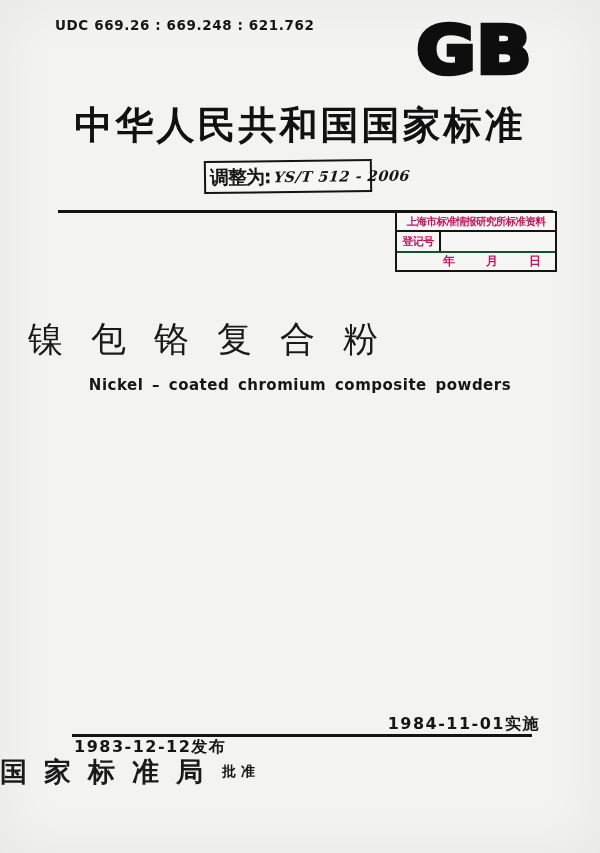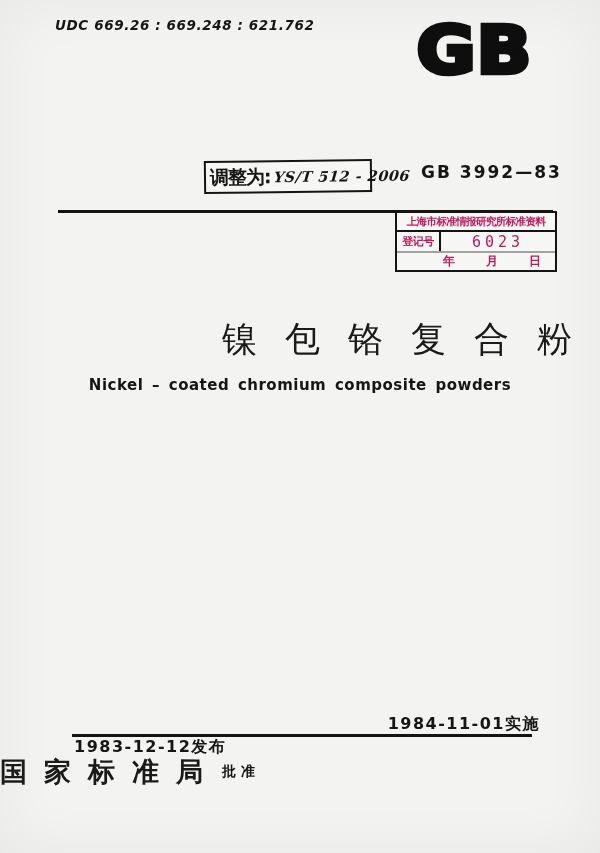--- a/index.html
+++ b/index.html
@@ -9,21 +9,20 @@
     background:#f3f3f1;
     box-shadow:inset 0 0 60px rgba(0,0,0,0.05);
     font-family:"DejaVu Sans","Liberation Sans",sans-serif;
     color:#161616;
     overflow:hidden;
   }
   .udc{
     position:absolute;left:55px;top:17px;
     font-size:13.5px;font-weight:bold;letter-spacing:0.6px;
     white-space:nowrap;
-    font-style:italic;
   }
   .gb-logo{
     position:absolute;left:402px;top:10px;width:145px;
     text-align:center;
     font-size:72px;line-height:80px;font-weight:900;
     letter-spacing:1px;
     -webkit-text-stroke:5px #0e0e0e;
     color:#0e0e0e;
     transform:scaleY(0.92);
     font-family:"DejaVu Sans",sans-serif;
@@ -65,39 +64,39 @@
     border:2px solid #141414;
     background:rgba(255,255,255,0.3);
     font-weight:bold;color:#be185d;
   }
   .stamp-row1{
     border-bottom:2px solid #141414;
     font-size:10.5px;letter-spacing:-0.6px;
     text-align:center;padding:2px 0 1px 0;
     white-space:nowrap;
   }
-  .stamp-row2{display:flex;border-bottom:2px solid #a3a3a3;height:19px;}
+  .stamp-row2{display:flex;border-bottom:2px solid #14532d;height:19px;}
   .reg-label{
     width:42px;border-right:2px solid #141414;
     font-size:11px;display:flex;align-items:center;justify-content:center;
     letter-spacing:-0.5px;
   }
   .reg-number{
     flex:1;display:flex;align-items:center;justify-content:center;
     font-family:"DejaVu Sans Mono","Liberation Mono",monospace;
     font-size:15px;letter-spacing:4px;font-weight:normal;
   }
   .stamp-row3{
     height:17px;display:flex;align-items:center;
     padding:0 14px 0 46px;justify-content:space-between;
     font-size:12px;
   }
   .main-title{
     position:absolute;left:0;top:316px;width:100%;margin:0;
-    text-align:right;
+    text-align:left;
     font-size:35px;font-weight:normal;
     letter-spacing:28px;padding-left:28px;box-sizing:border-box;
     color:#1a1a1a;
   }
   .subtitle{
     position:absolute;left:0;top:376px;width:100%;
     text-align:center;
     font-size:15px;font-weight:bold;letter-spacing:0.5px;
     word-spacing:3px;
   }
@@ -132,35 +131,34 @@
 </style>
 </head>
 <body>
 
 <div class="page">
 
   <div class="udc">UDC 669.26 : 669.248 : 621.762</div>
 
   <div class="gb-logo">GB</div>
 
+  <h1 class="header-title">中华人民共和国国家标准</h1>
 
   <div class="adjust-box">
     <span class="adjust-label">调整为:</span>
     <span class="adjust-value">YS/T 512 - 2006</span>
   </div>
 
-  <div class="std-number">GB 3992—83</div>
 
   <div class="rule-top"></div>
 
   <div class="stamp">
     <div class="stamp-row1">上海市标准情报研究所标准资料</div>
     <div class="stamp-row2">
       <span class="reg-label">登记号</span>
-      <span class="reg-number">6023</span>
     </div>
     <div class="stamp-row3">
       <span>年</span>
       <span>月</span>
       <span>日</span>
     </div>
   </div>
 
   <h2 class="main-title">镍包铬复合粉</h2>
 

